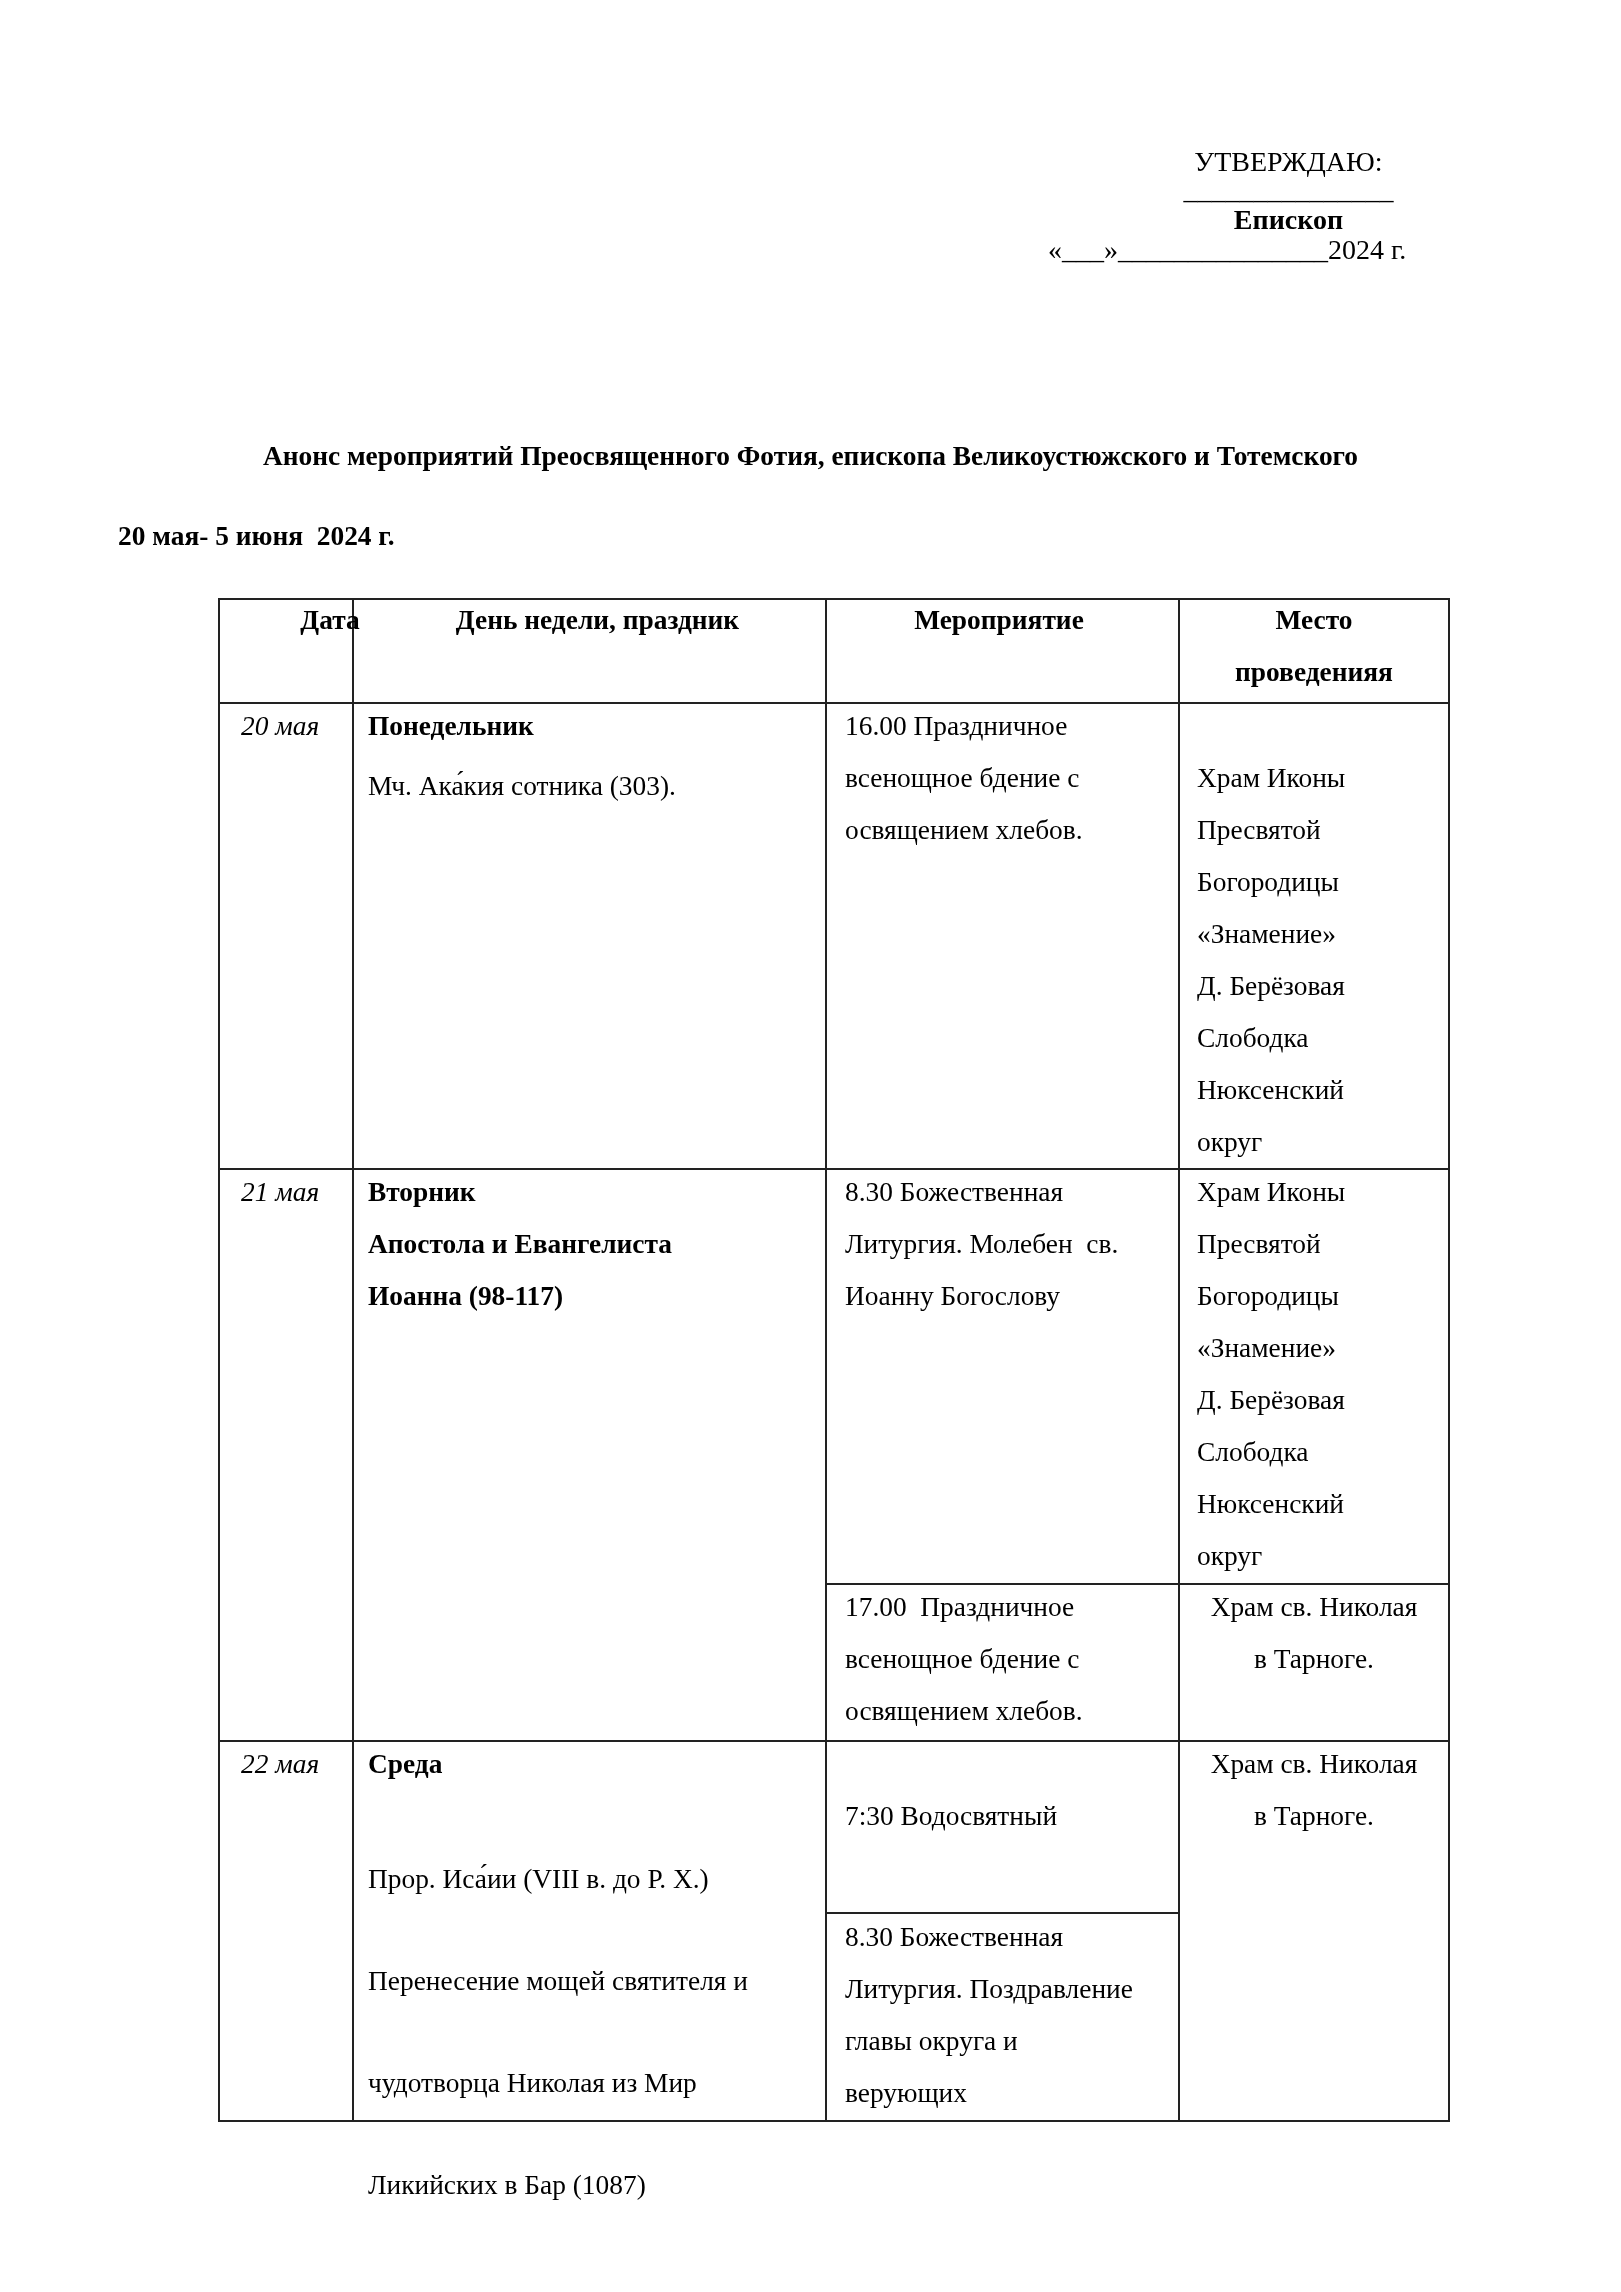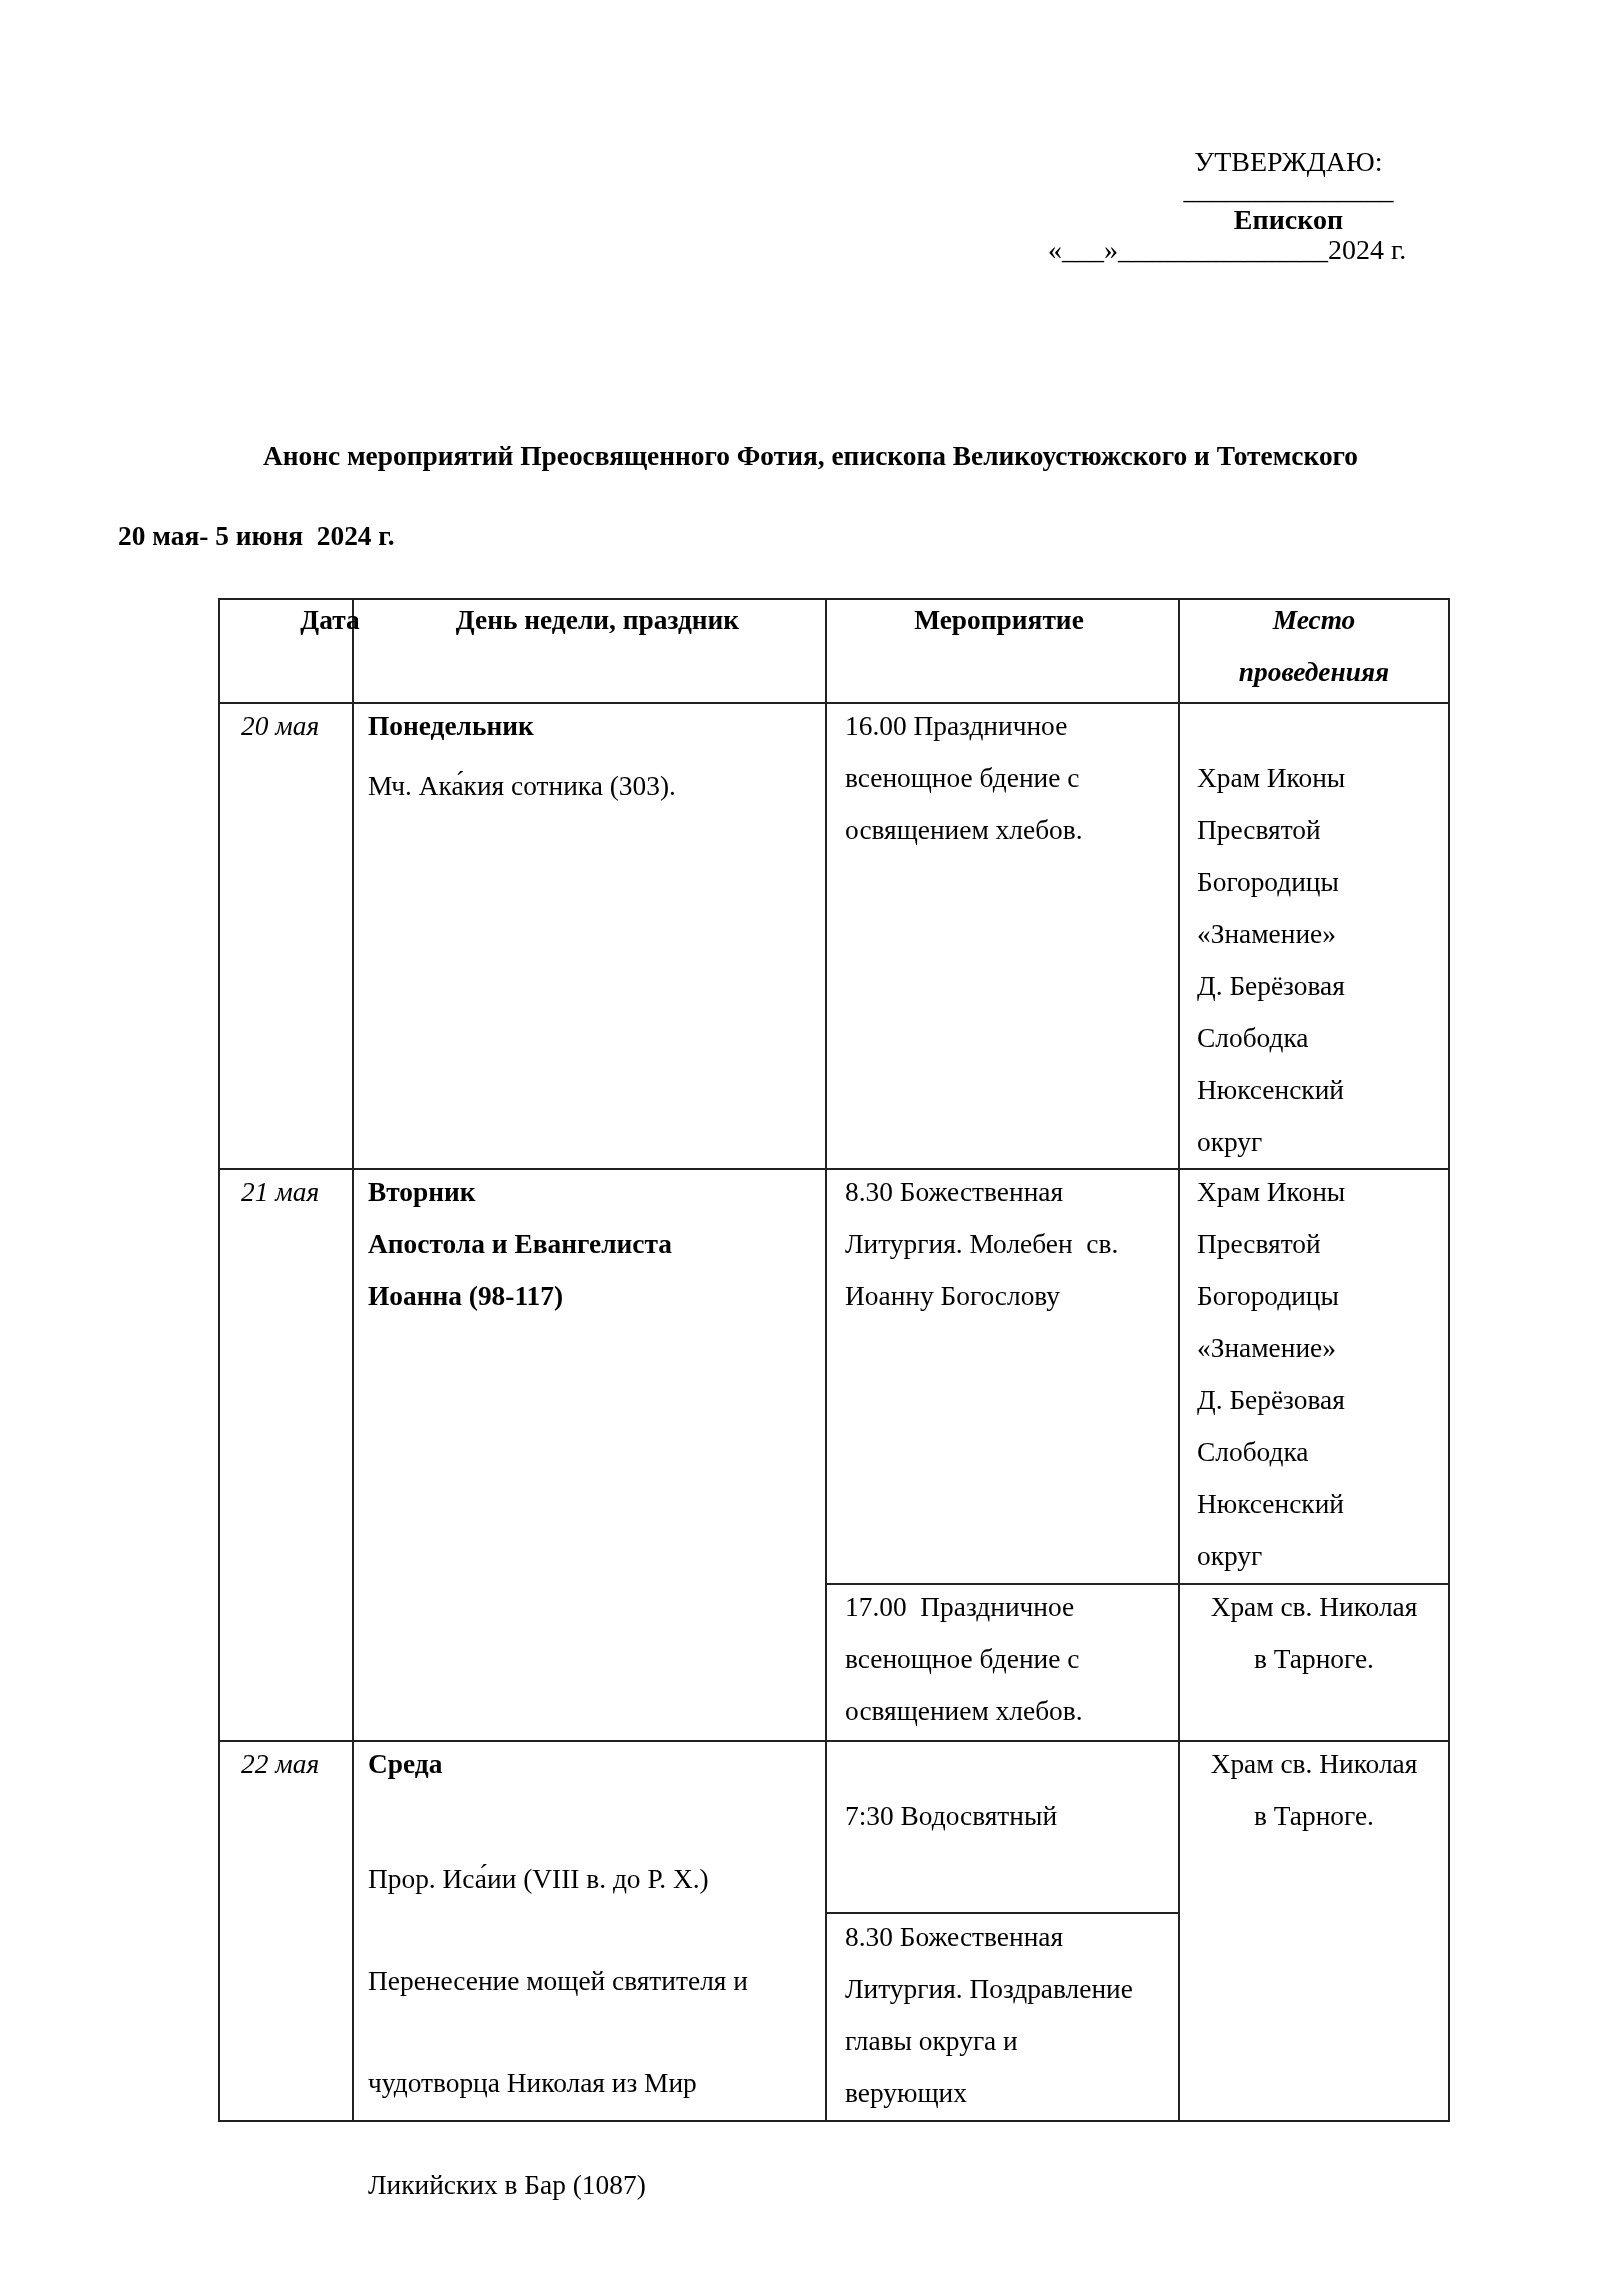--- a/index.html
+++ b/index.html
@@ -49,21 +49,21 @@
   <div class="line v" style="left:218px;top:598px;height:1524px;"></div>
   <div class="line v" style="left:352px;top:598px;height:1524px;"></div>
   <div class="line v" style="left:825px;top:598px;height:1524px;"></div>
   <div class="line v" style="left:1178px;top:598px;height:1524px;"></div>
   <div class="line v" style="left:1448px;top:598px;height:1524px;"></div>
 </div>
 
 <div class="cell bold center" style="left:220px;top:594px;width:148px;margin-left:36px;">Дата</div>
 <div class="cell bold center" style="left:354px;top:594px;width:471px;margin-left:8px;">День недели, праздник</div>
 <div class="cell bold center" style="left:827px;top:594px;width:344px;">Мероприятие</div>
-<div class="cell bold center" style="left:1180px;top:594px;width:268px;font-style:italic;">
+<div class="cell bold center" style="left:1180px;top:594px;width:268px;">
   <div>Место</div>
   <div>проведенияя</div>
 </div>
 
 <div class="cell ital" style="left:241px;top:700px;">20 мая</div>
 <div class="cell" style="left:368px;top:700px;width:451px;">
   <div class="bold">Понедельник</div>
   <div style="margin-top:7.8px;">Мч. Ака́кия сотника (303).</div>
 </div>
 <div class="cell" style="left:845px;top:700px;width:328px;">

